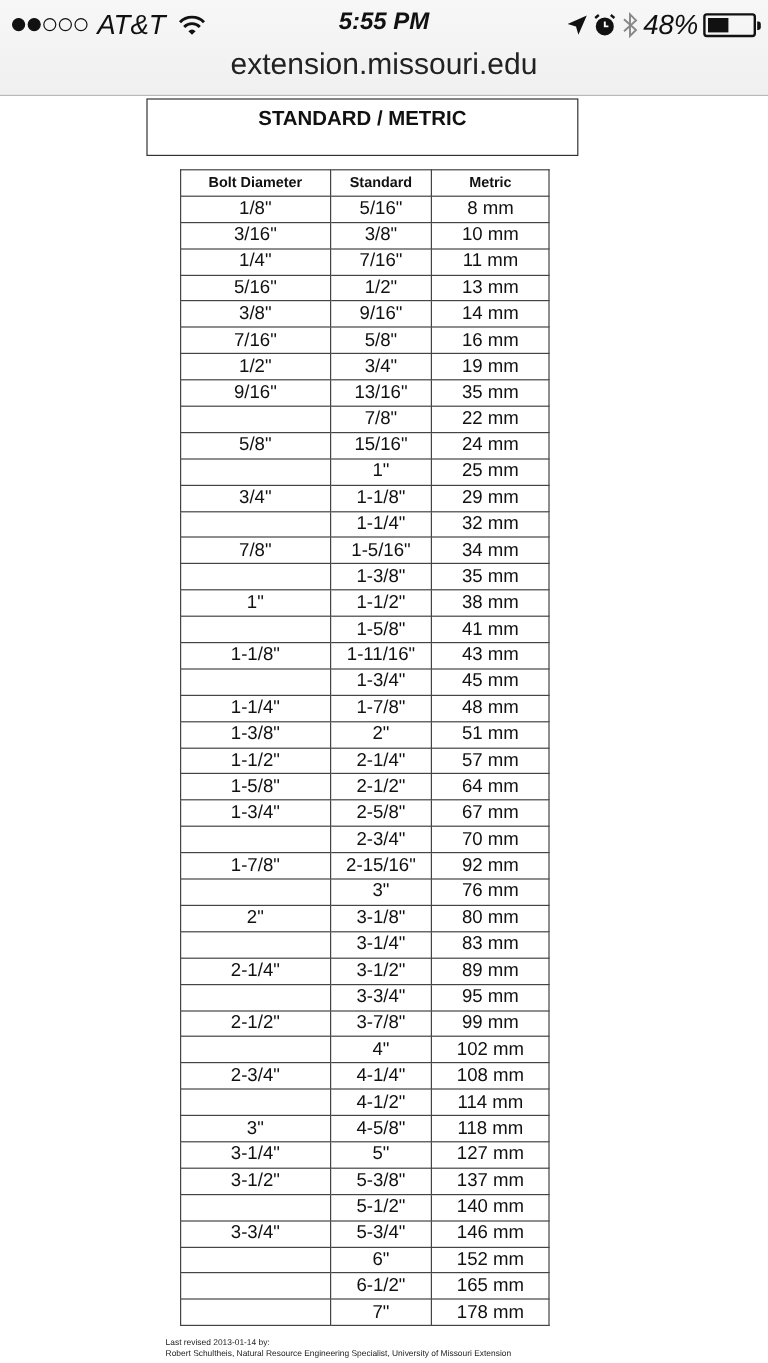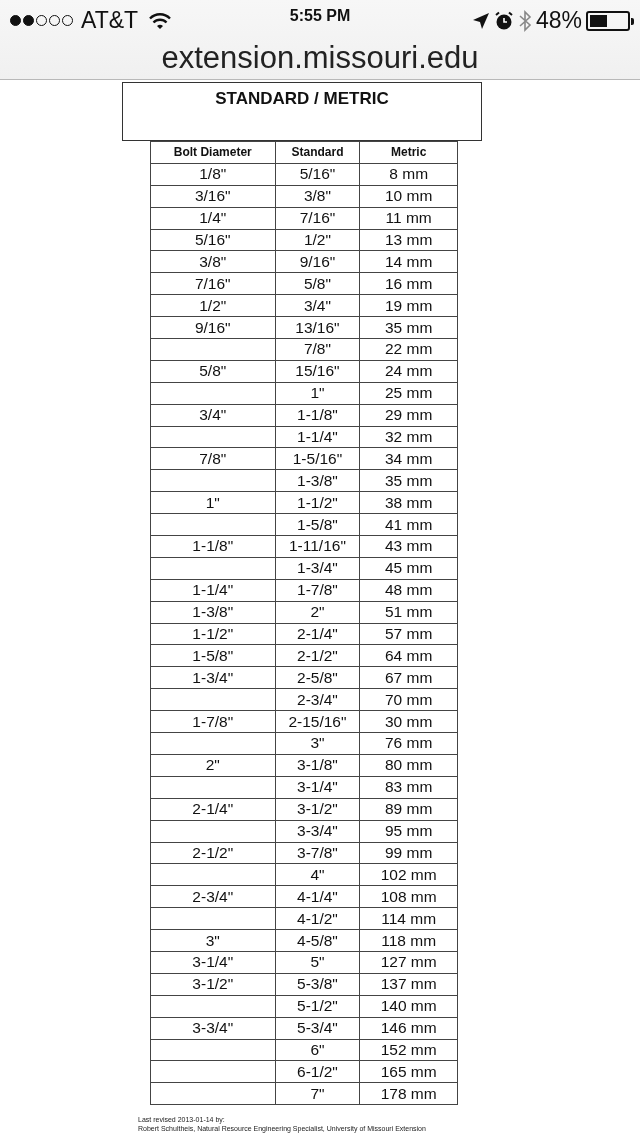--- a/index.html
+++ b/index.html
@@ -6,36 +6,36 @@
   html, body { width: 640px; height: 1136px; background: #ffffff; overflow: hidden; }
   body { font-family: "Liberation Sans", sans-serif; color: #111; position: relative; }
 
   .topbar {
     position: absolute; left: 0; top: 0; width: 640px; height: 80px;
     background: linear-gradient(#f7f7f7, #f0f0f0);
     border-bottom: 1px solid #b8b8b8;
   }
   .status {
     position: absolute; left: 0; top: 0; width: 640px; height: 40px;
-    font-size: 23px; color: #111;
+    font-size: 23px; color: #111; font-style: italic;
   }
   .status .left { position: absolute; left: 10px; top: 7px; display: flex; align-items: center; }
   .signal { display: flex; gap: 2px; margin-right: 8px; }
   .signal span { width: 11px; height: 11px; border-radius: 50%; border: 1.5px solid #111; display: inline-block; }
   .signal span.on { background: #111; }
   .wifi { margin-left: 10px; width: 24px; height: 20px; }
-  .status .time { position: absolute; left: 0; width: 640px; text-align: center; top: 7px; font-weight: bold; font-size: 16px; pointer-events: none; }
+  .status .time { position: absolute; left: 0; width: 640px; text-align: center; top: 7px; font-weight: bold; font-size: 20px; pointer-events: none; }
   .status .right { position: absolute; right: 10px; top: 7px; display: flex; align-items: center; gap: 4px; }
   .battery { width: 44px; height: 20px; border: 2px solid #111; border-radius: 3px; position: relative; padding: 2px; }
   .battery .fill { height: 100%; background: #111; }
   .battery::after { content: ""; position: absolute; right: -6px; top: 5px; width: 3px; height: 7px; background: #111; border-radius: 0 2px 2px 0; }
-  .url { position: absolute; top: 40px; left: 0; width: 640px; text-align: center; font-size: 31px; color: #222; }
+  .url { position: absolute; top: 40px; left: 0; width: 640px; text-align: center; font-size: 25px; color: #222; }
 
   .title-box {
-    position: absolute; left: 122px; top: 82px; width: 360px; height: 59px;
+    position: absolute; left: 122px; top: 82px; width: 360px; height: 48px;
     border: 1.5px solid #333; text-align: center; font-weight: bold; font-size: 17px; line-height: 20px;
     padding-top: 6px;
   }
 
   table.chart {
     position: absolute; left: 150px; top: 141px; width: 308px;
     border-collapse: collapse; font-size: 15.5px;
   }
   table.chart th, table.chart td {
     border: 1px solid #444; text-align: center; height: 21.9px; padding: 0; line-height: 20px;
@@ -229,21 +229,21 @@
         <td>67 mm</td>
       </tr>
       <tr>
         <td></td>
         <td>2-3/4"</td>
         <td>70 mm</td>
       </tr>
       <tr>
         <td>1-7/8"</td>
         <td>2-15/16"</td>
-        <td>30 mm</td>
+        <td>92 mm</td>
       </tr>
       <tr>
         <td></td>
         <td>3"</td>
         <td>76 mm</td>
       </tr>
       <tr>
         <td>2"</td>
         <td>3-1/8"</td>
         <td>80 mm</td>

